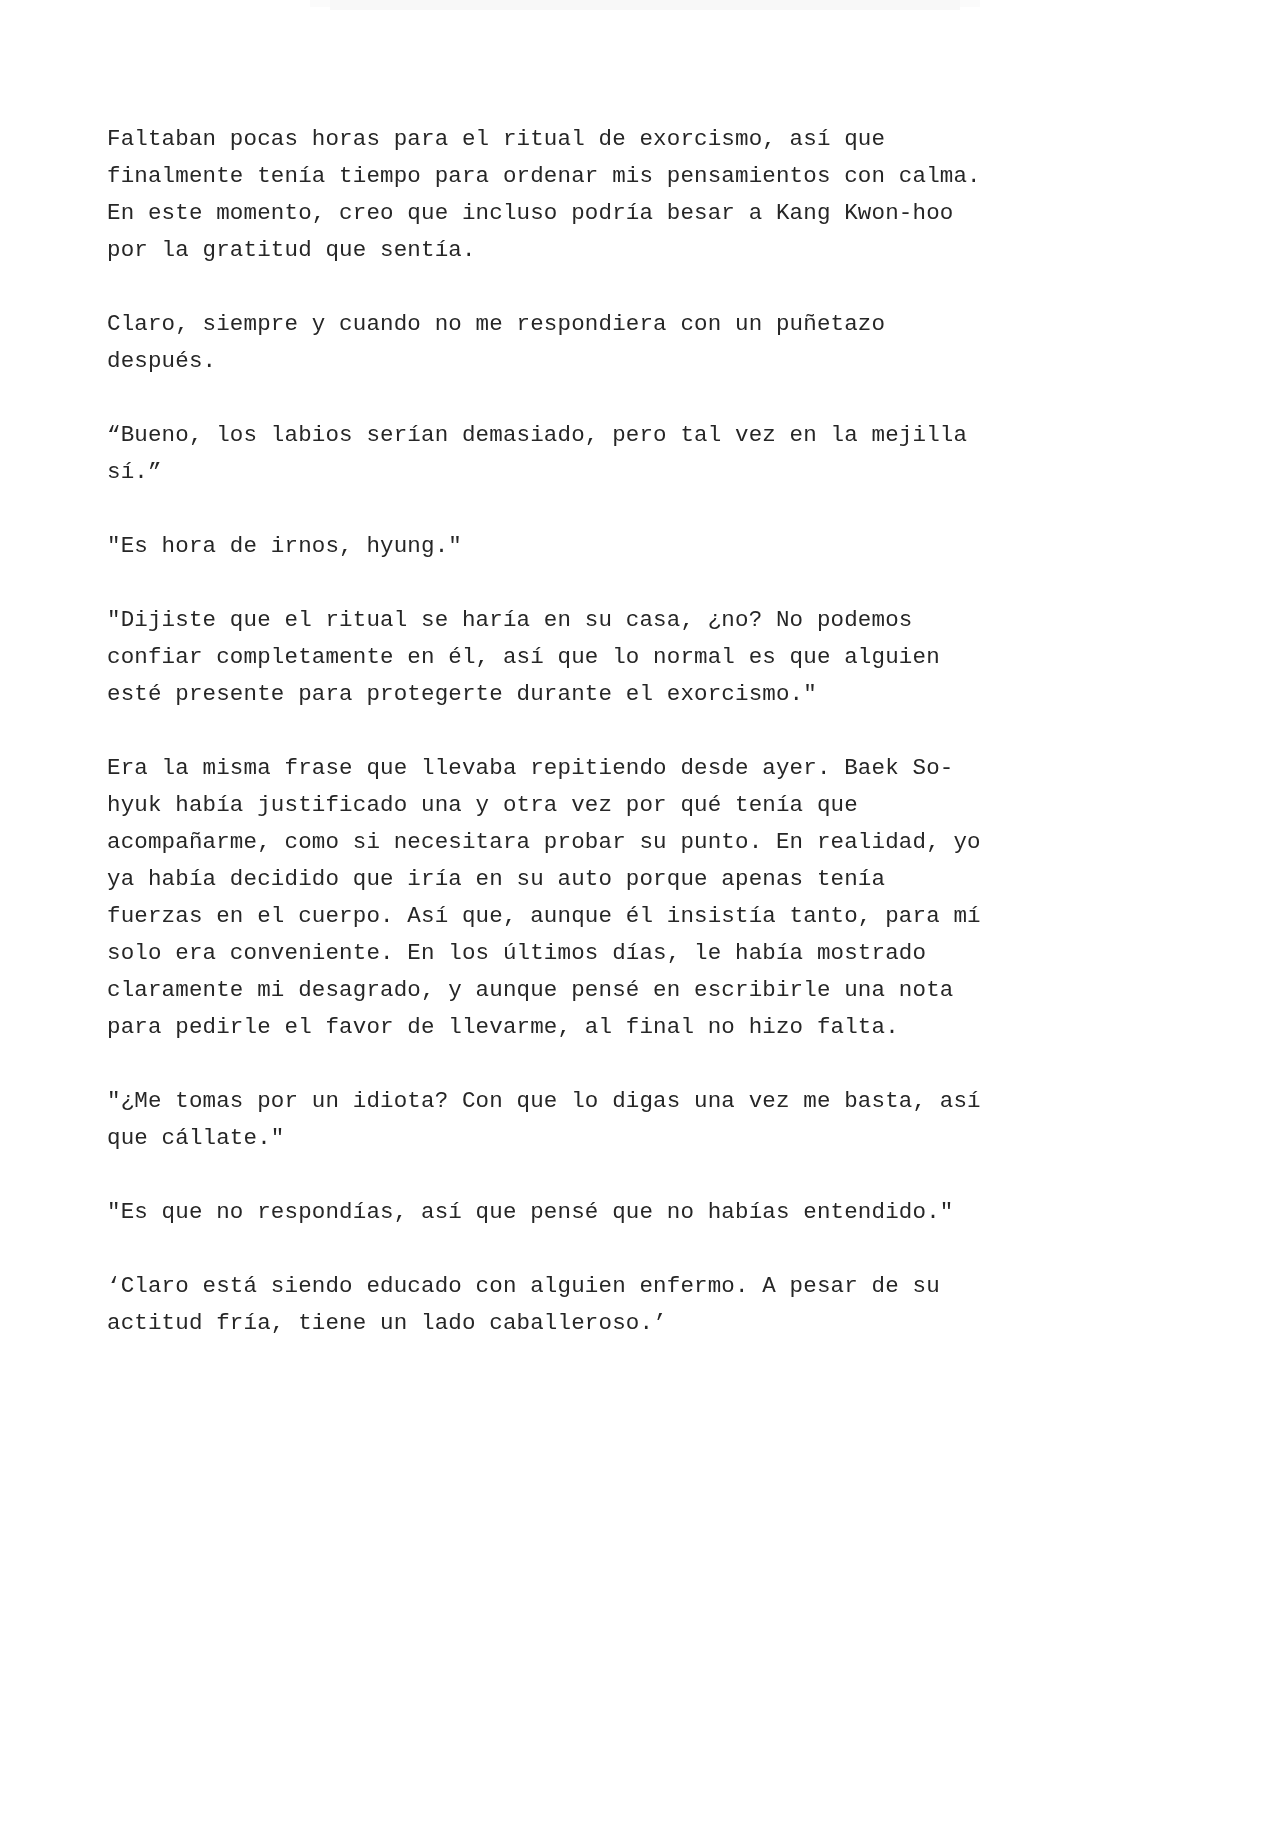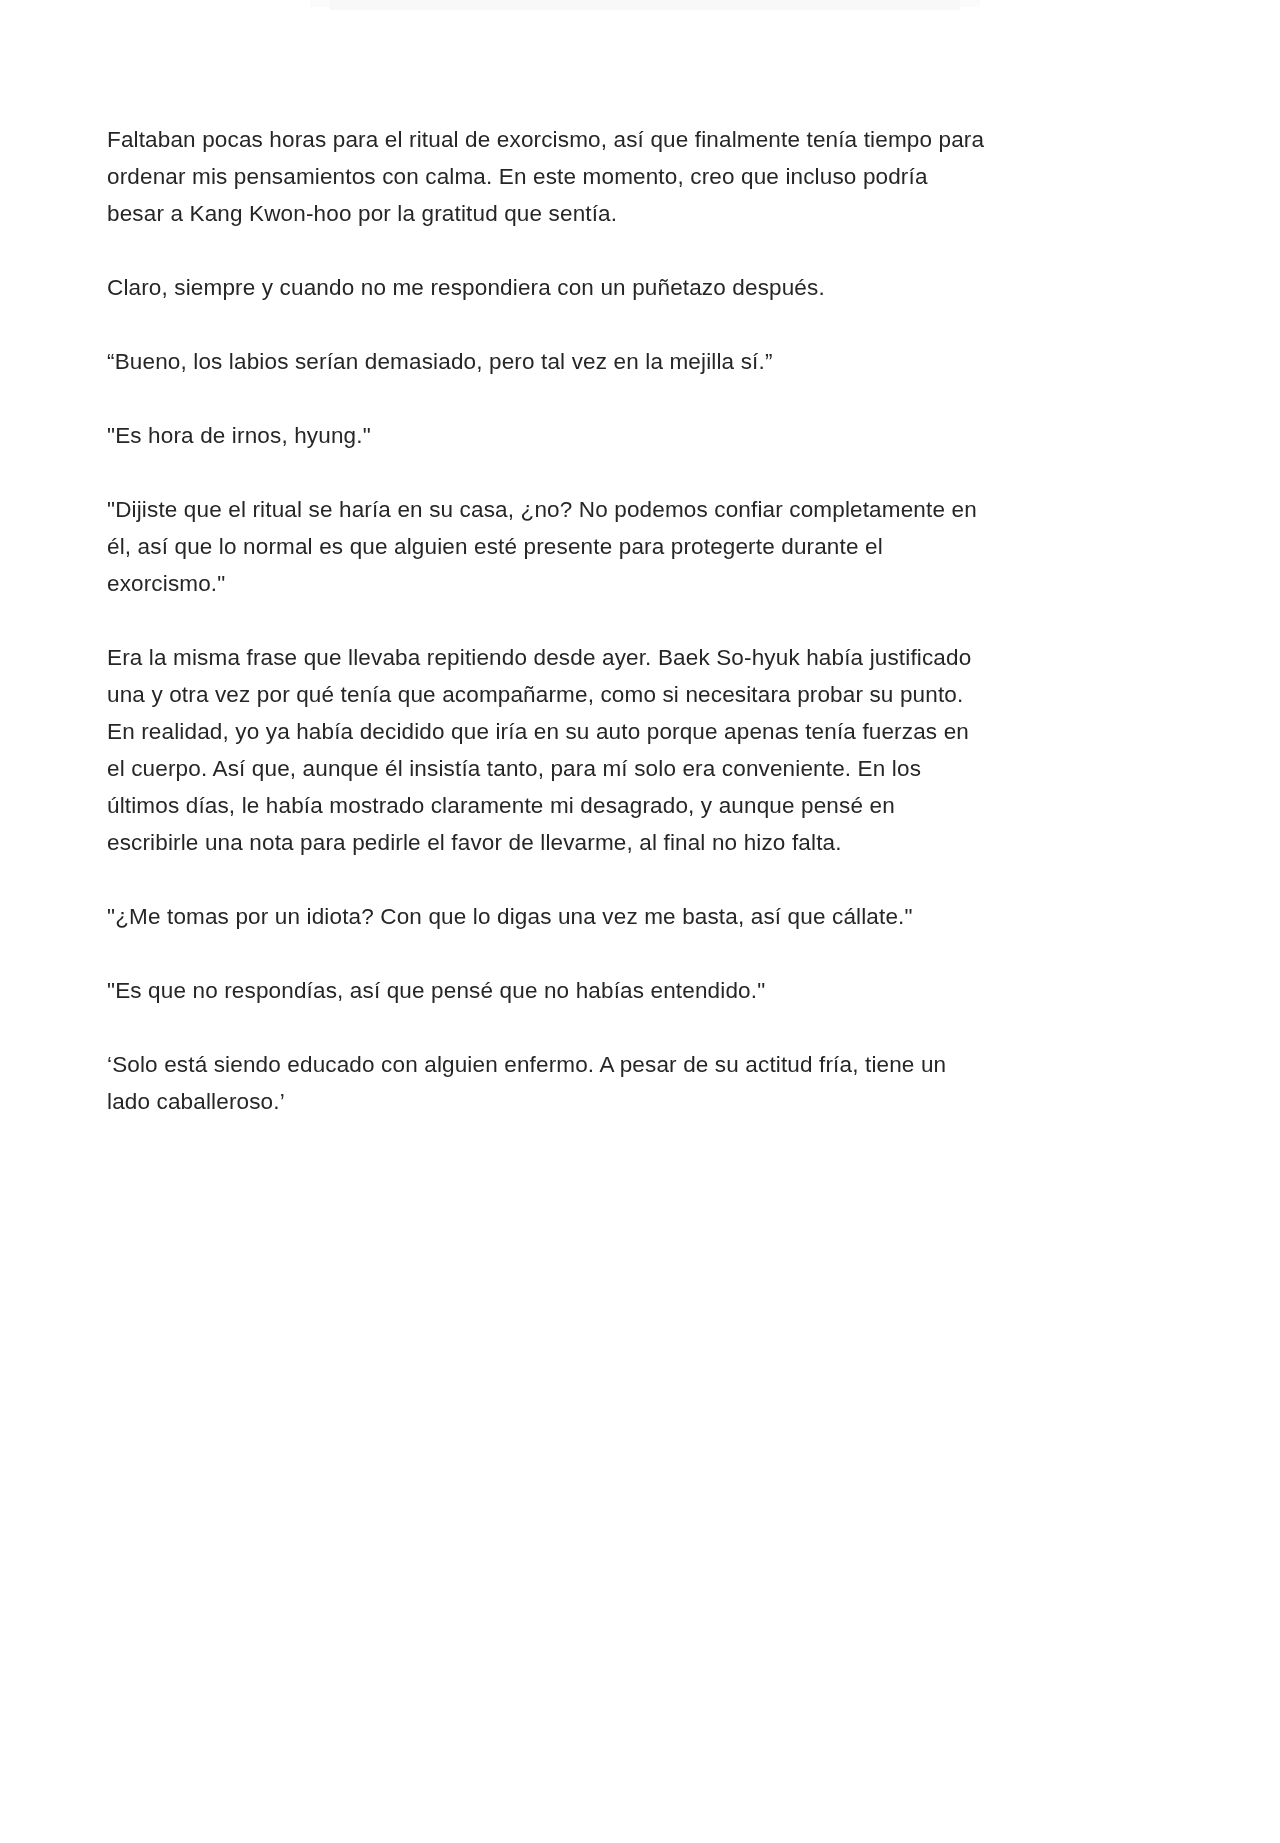--- a/index.html
+++ b/index.html
@@ -27,21 +27,21 @@
       left: 310px;
       width: 670px;
       height: 7px;
       background: #fbfbfb;
     }
     .page {
       position: absolute;
       top: 121px;
       left: 107px;
       width: 880px;
-      font-family: Liberation Sans, sans-serif;
+      font-family: Liberation Mono, monospace;
       font-size: 22.5px;
       line-height: 37px;
       color: #262626;
       letter-spacing: 0.15px;
     }
     .page p {
       margin: 0 0 37px 0;
     }
   </style>
 </head>
@@ -52,14 +52,14 @@
 
 <main class="page">
   <p>Faltaban pocas horas para el ritual de exorcismo, así que finalmente tenía tiempo para ordenar mis pensamientos con calma. En este momento, creo que incluso podría besar a Kang Kwon-hoo por la gratitud que sentía.</p>
   <p>Claro, siempre y cuando no me respondiera con un puñetazo después.</p>
   <p>“Bueno, los labios serían demasiado, pero tal vez en la mejilla sí.”</p>
   <p>"Es hora de irnos, hyung."</p>
   <p>"Dijiste que el ritual se haría en su casa, ¿no? No podemos confiar completamente en él, así que lo normal es que alguien esté presente para protegerte durante el exorcismo."</p>
   <p>Era la misma frase que llevaba repitiendo desde ayer. Baek So-hyuk había justificado una y otra vez por qué tenía que acompañarme, como si necesitara probar su punto. En realidad, yo ya había decidido que iría en su auto porque apenas tenía fuerzas en el cuerpo. Así que, aunque él insistía tanto, para mí solo era conveniente. En los últimos días, le había mostrado claramente mi desagrado, y aunque pensé en escribirle una nota para pedirle el favor de llevarme, al final no hizo falta.</p>
   <p>"¿Me tomas por un idiota? Con que lo digas una vez me basta, así que cállate."</p>
   <p>"Es que no respondías, así que pensé que no habías entendido."</p>
-  <p>‘Solo está siendo educado con alguien enfermo. A pesar de su actitud fría, tiene un lado caballeroso.’</p>
+  <p>‘Claro está siendo educado con alguien enfermo. A pesar de su actitud fría, tiene un lado caballeroso.’</p>
 </main>
 
 </body></html>

